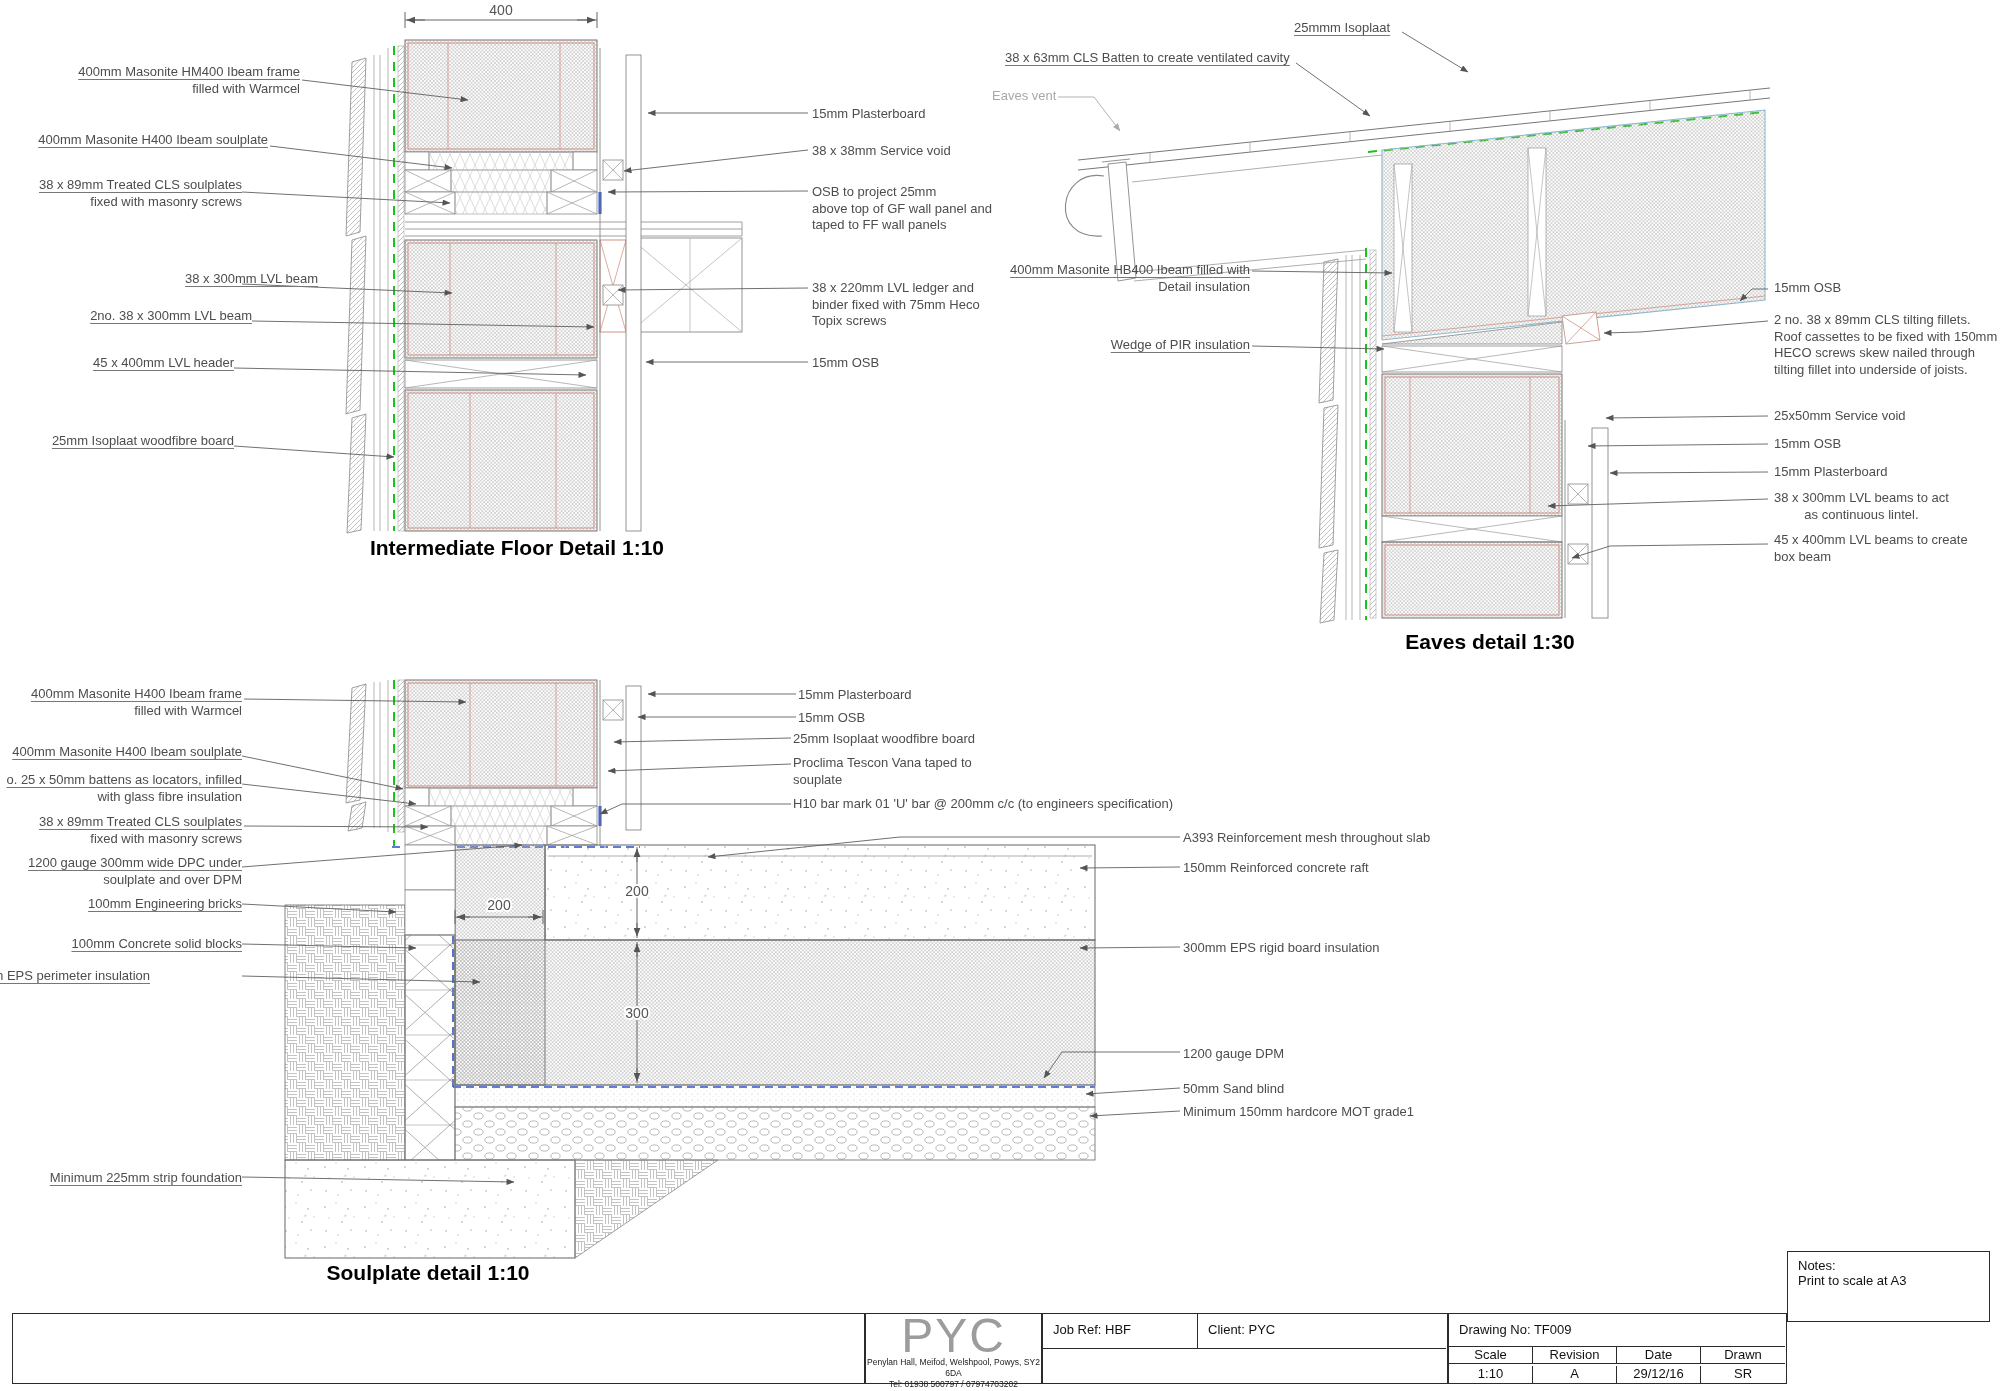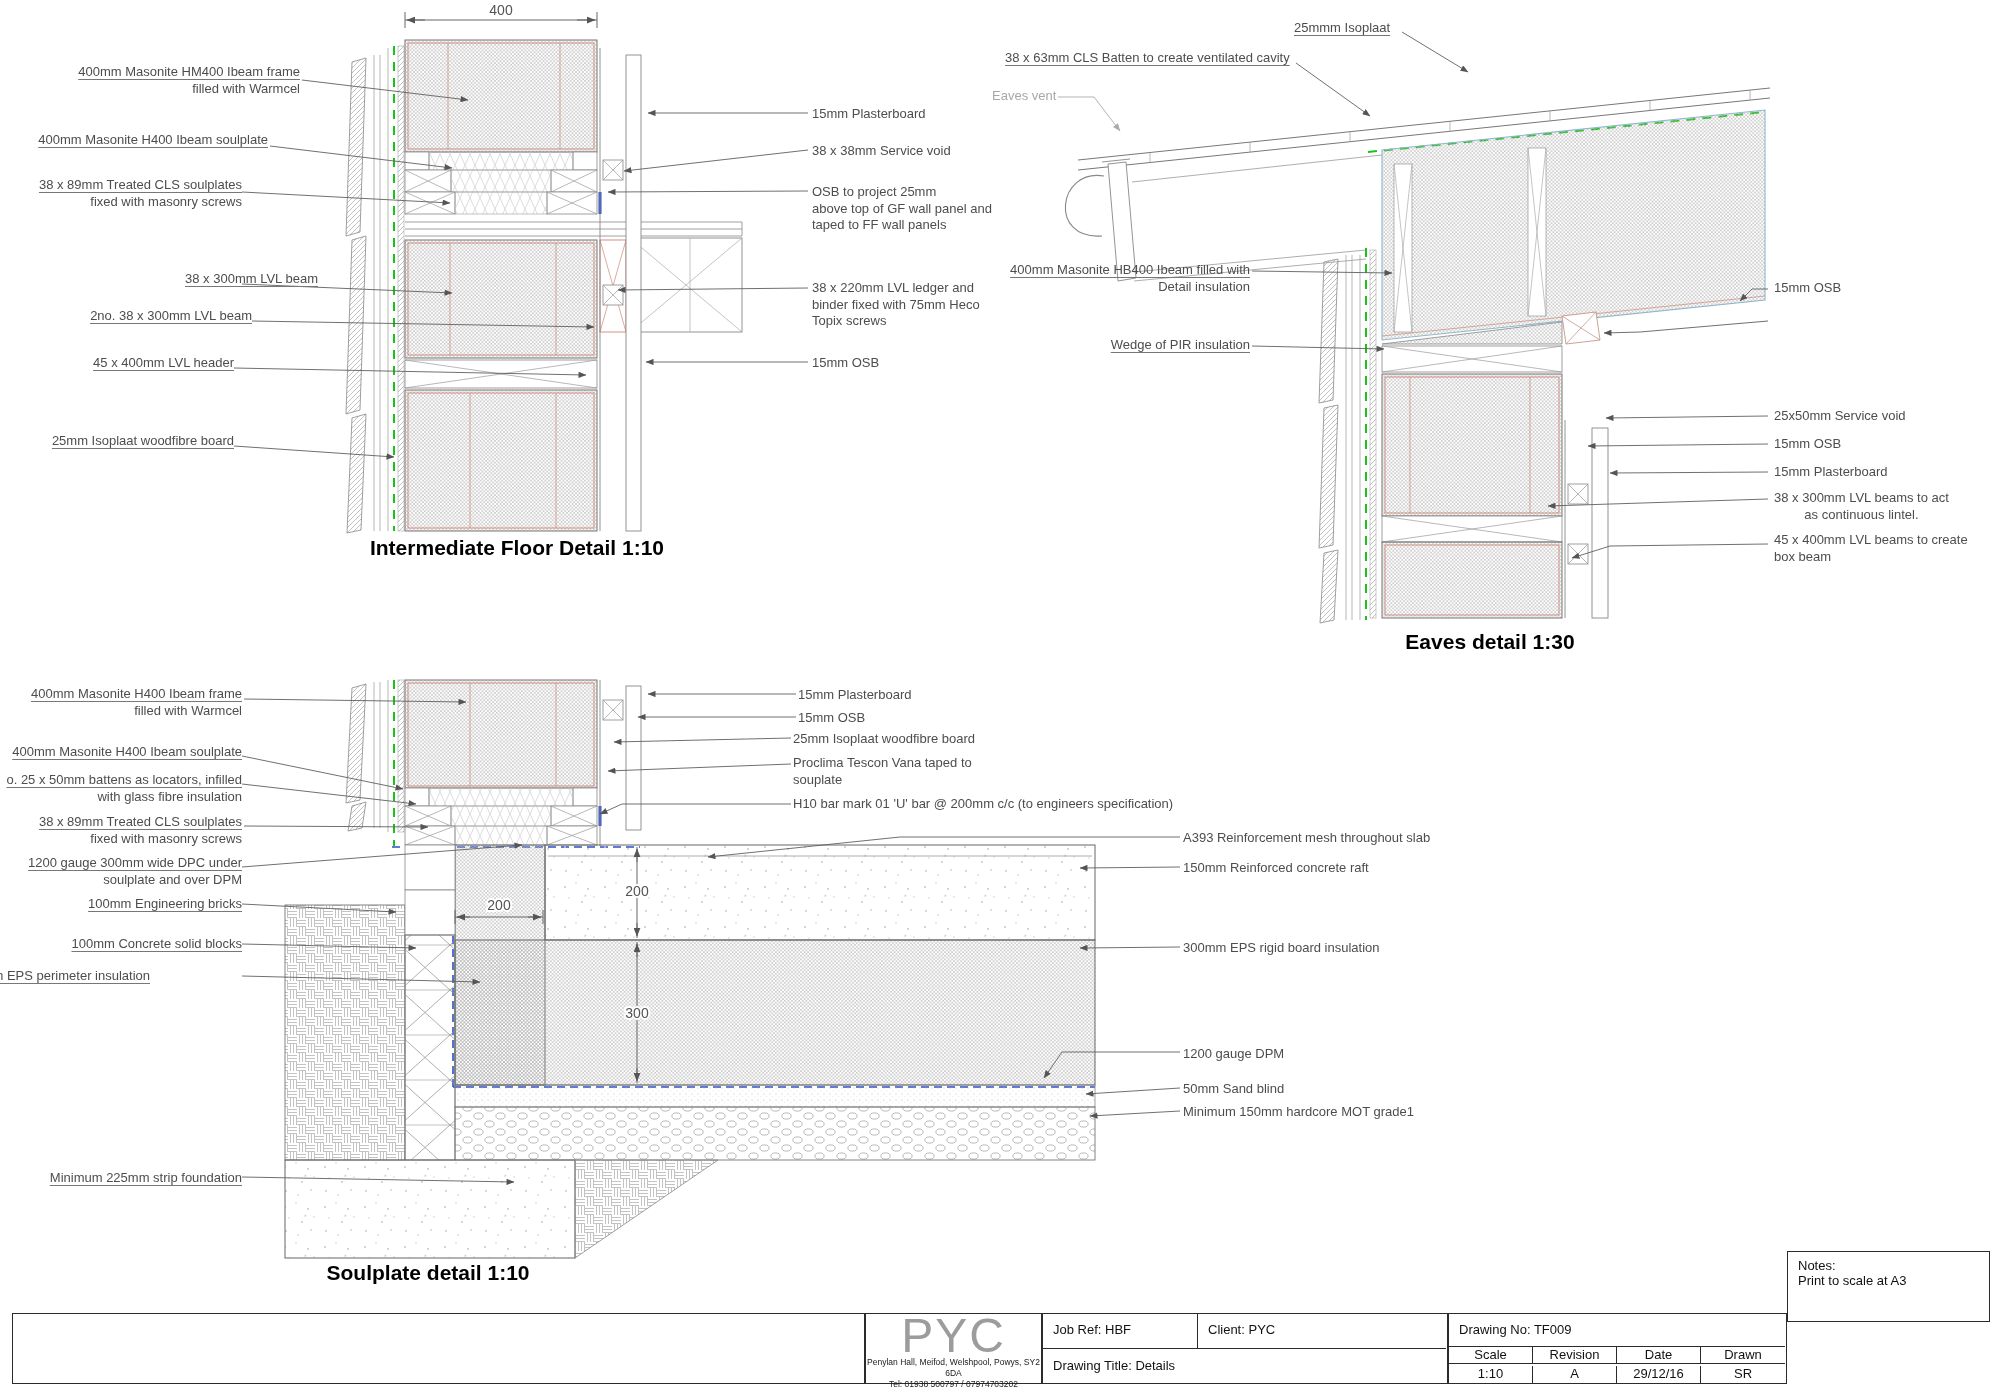--- a/index.html
+++ b/index.html
@@ -403,20 +403,26 @@
 <div class="lbl r" style="right:750px;top:262px;">
       <span class="u">400mm Masonite HB400 Ibeam filled with</span>
       <span>Detail insulation</span>
     </div>
 <div class="lbl r" style="right:750px;top:337px;">
       <span class="u">Wedge of PIR insulation</span>
     </div>
 <div class="lbl" style="left:1774px;top:280px;">
       <span>15mm OSB</span>
     </div>
+<div class="lbl" style="left:1774px;top:312px;">
+      <span>2 no. 38 x 89mm CLS tilting fillets.</span>
+      <span>Roof cassettes to be fixed with 150mm</span>
+      <span>HECO screws skew nailed through</span>
+      <span>tilting fillet into underside of joists.</span>
+    </div>
 <div class="lbl" style="left:1774px;top:408px;">
       <span>25x50mm Service void</span>
     </div>
 <div class="lbl" style="left:1774px;top:436px;">
       <span>15mm OSB</span>
     </div>
 <div class="lbl" style="left:1774px;top:464px;">
       <span>15mm Plasterboard</span>
     </div>
 <div class="lbl" style="left:1774px;top:490px;text-align:center;">
@@ -498,21 +504,20 @@
 
 <div>
   <div class="tbx" style="left:12px;top:1313px;width:853px;height:71px;"></div>
   <div class="tbx" style="left:865px;top:1313px;width:177px;height:71px;">
     <div class="logo">PYC</div>
     <div class="addr"><span>Penylan Hall, Meifod, Welshpool, Powys, SY2 6DA</span><br><span>Tel: 01938 500797 / 07974703202 www.pycconstruction.co.uk</span></div>
   </div>
   <div class="tbx" style="left:1042px;top:1313px;width:406px;height:71px;">
     <div class="cell bB bR tb-text" style="left:0;top:0;width:155px;height:35px;padding:8px 0 0 10px;"><span class="tb-label">Job Ref:</span> <span>HBF</span></div>
     <div class="cell bB tb-text" style="left:155px;top:0;width:248px;height:35px;padding:8px 0 0 10px;"><span class="tb-label">Client:</span> <span>PYC</span></div>
-    <div class="cell tb-text" style="left:0;top:35px;width:403px;height:34px;padding:9px 0 0 10px;"><span class="tb-label">Drawing Title:</span> <span>Details</span></div>
   </div>
   <div class="tbx" style="left:1448px;top:1313px;width:339px;height:71px;">
     <div class="cell bB tb-text" style="left:0;top:0;width:336px;height:33px;padding:8px 0 0 10px;"><span class="tb-label">Drawing No:</span> <span>TF009</span></div>
     <div class="cell bB bR tb-text tb-label ctr" style="left:0;top:33px;width:84px;height:17px;">Scale</div>
     <div class="cell bB bR tb-text tb-label ctr" style="left:84px;top:33px;width:84px;height:17px;">Revision</div>
     <div class="cell bB bR tb-text tb-label ctr" style="left:168px;top:33px;width:84px;height:17px;">Date</div>
     <div class="cell bB tb-text tb-label ctr" style="left:252px;top:33px;width:84px;height:17px;">Drawn</div>
     <div class="cell bR tb-text ctr" style="left:0;top:52px;width:84px;height:17px;">1:10</div>
     <div class="cell bR tb-text ctr" style="left:84px;top:52px;width:84px;height:17px;">A</div>
     <div class="cell bR tb-text ctr" style="left:168px;top:52px;width:84px;height:17px;">29/12/16</div>

